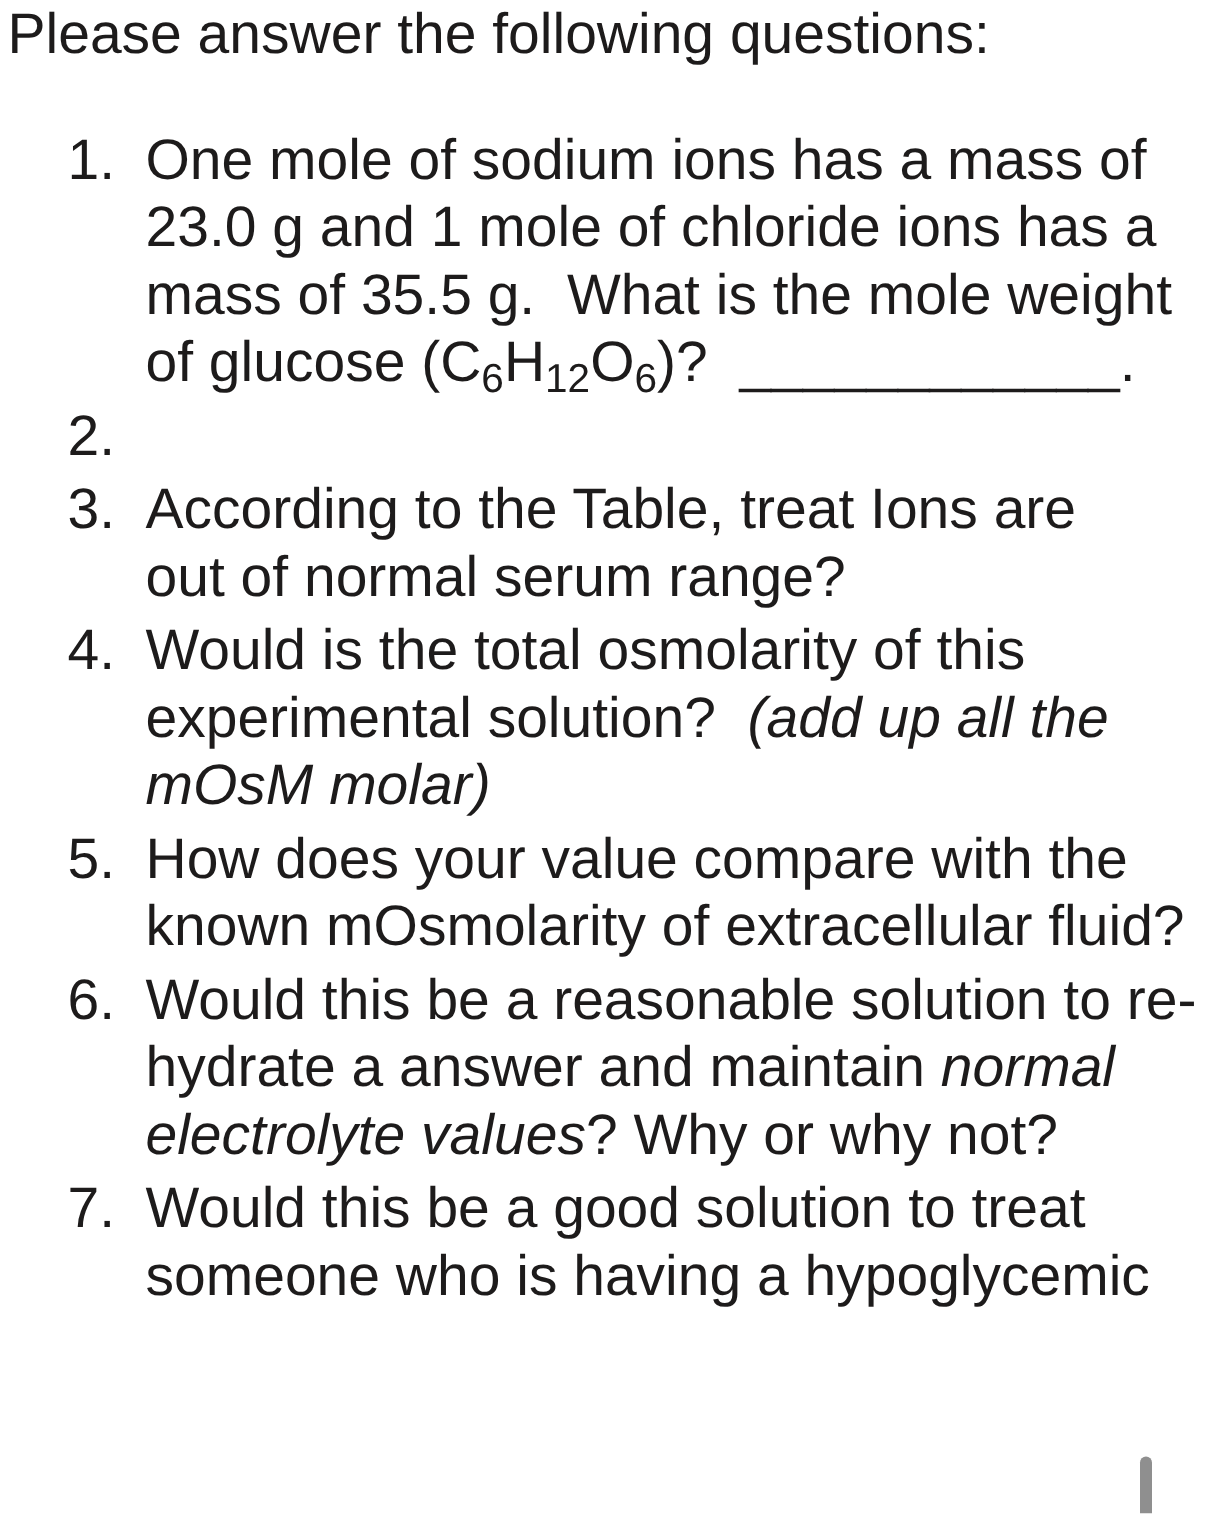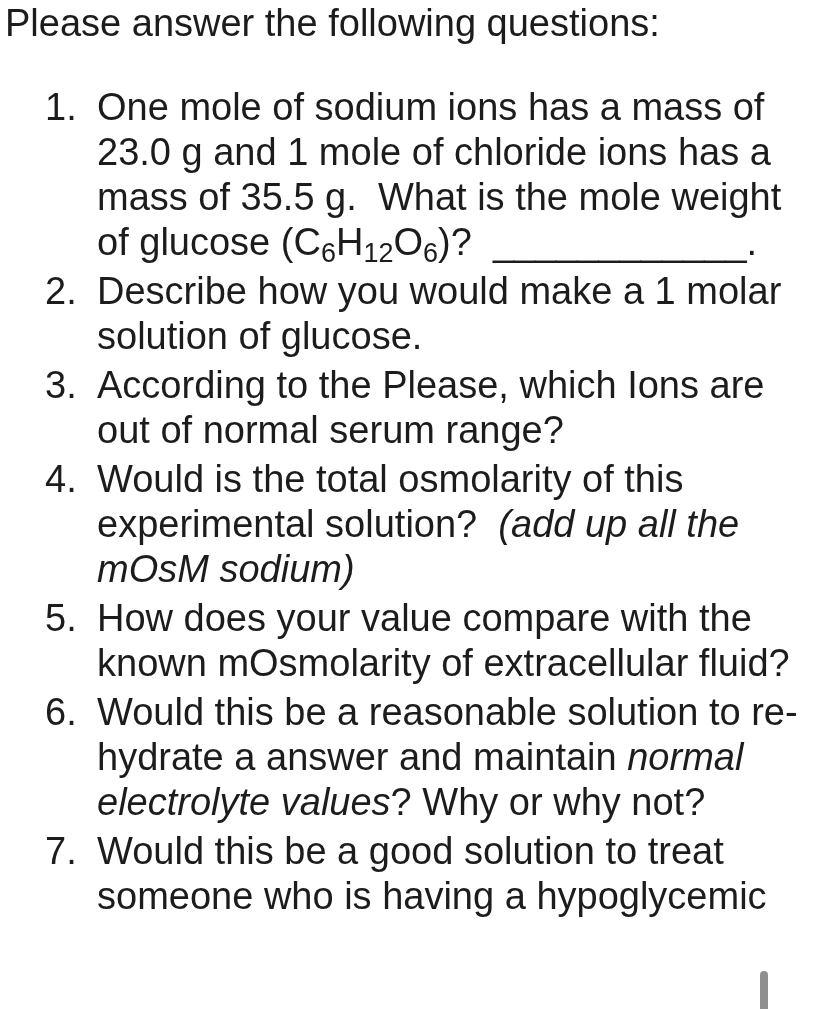--- a/index.html
+++ b/index.html
@@ -70,29 +70,28 @@
 
   <p class="title">Please answer the following questions:</p>
 
   <ol class="questions">
     <li>
       <span class="num">1.</span>
       <span class="qtext"><span>One mole of sodium ions has a mass of</span><br><span>23.0 g and 1 mole of chloride ions has a</span><br><span>mass of 35.5 g.  What is the mole weight</span><br><span>of glucose (C</span><span class="seg-sub">6</span><span>H</span><span class="seg-sub">12</span><span>O</span><span class="seg-sub">6</span><span>)?  </span><span class="seg-blank">____________</span><span>.</span></span>
     </li>
     <li>
       <span class="num">2.</span>
-      <span class="qtext"><span>Describe how you would make a 1 molar</span><br><span>solution of glucose.</span></span>
     </li>
     <li>
       <span class="num">3.</span>
-      <span class="qtext"><span>According to the Please, which Ions are</span><br><span>out of normal serum range?</span></span>
+      <span class="qtext"><span>According to the Table, treat Ions are</span><br><span>out of normal serum range?</span></span>
     </li>
     <li>
       <span class="num">4.</span>
-      <span class="qtext"><span>Would is the total osmolarity of this</span><br><span>experimental solution?  </span><span class="seg-italic">(add up all the</span><br><span class="seg-italic">mOsM sodium)</span></span>
+      <span class="qtext"><span>Would is the total osmolarity of this</span><br><span>experimental solution?  </span><span class="seg-italic">(add up all the</span><br><span class="seg-italic">mOsM molar)</span></span>
     </li>
     <li>
       <span class="num">5.</span>
       <span class="qtext"><span>How does your value compare with the</span><br><span>known mOsmolarity of extracellular fluid?</span></span>
     </li>
     <li>
       <span class="num">6.</span>
       <span class="qtext"><span>Would this be a reasonable solution to re-</span><br><span>hydrate a answer and maintain </span><span class="seg-italic">normal</span><br><span class="seg-italic">electrolyte values</span><span>? Why or why not?</span></span>
     </li>
     <li>

